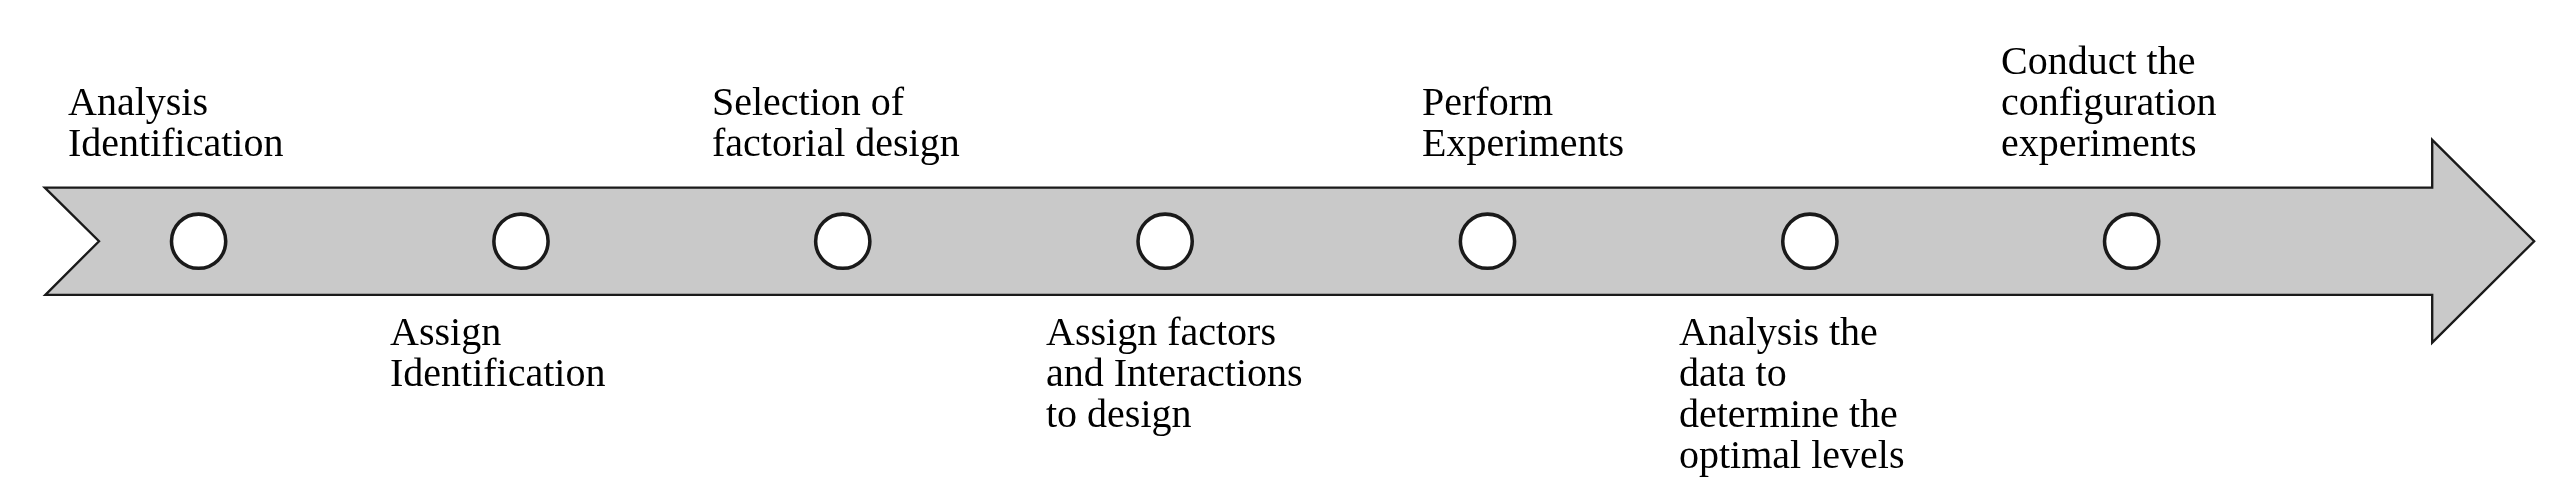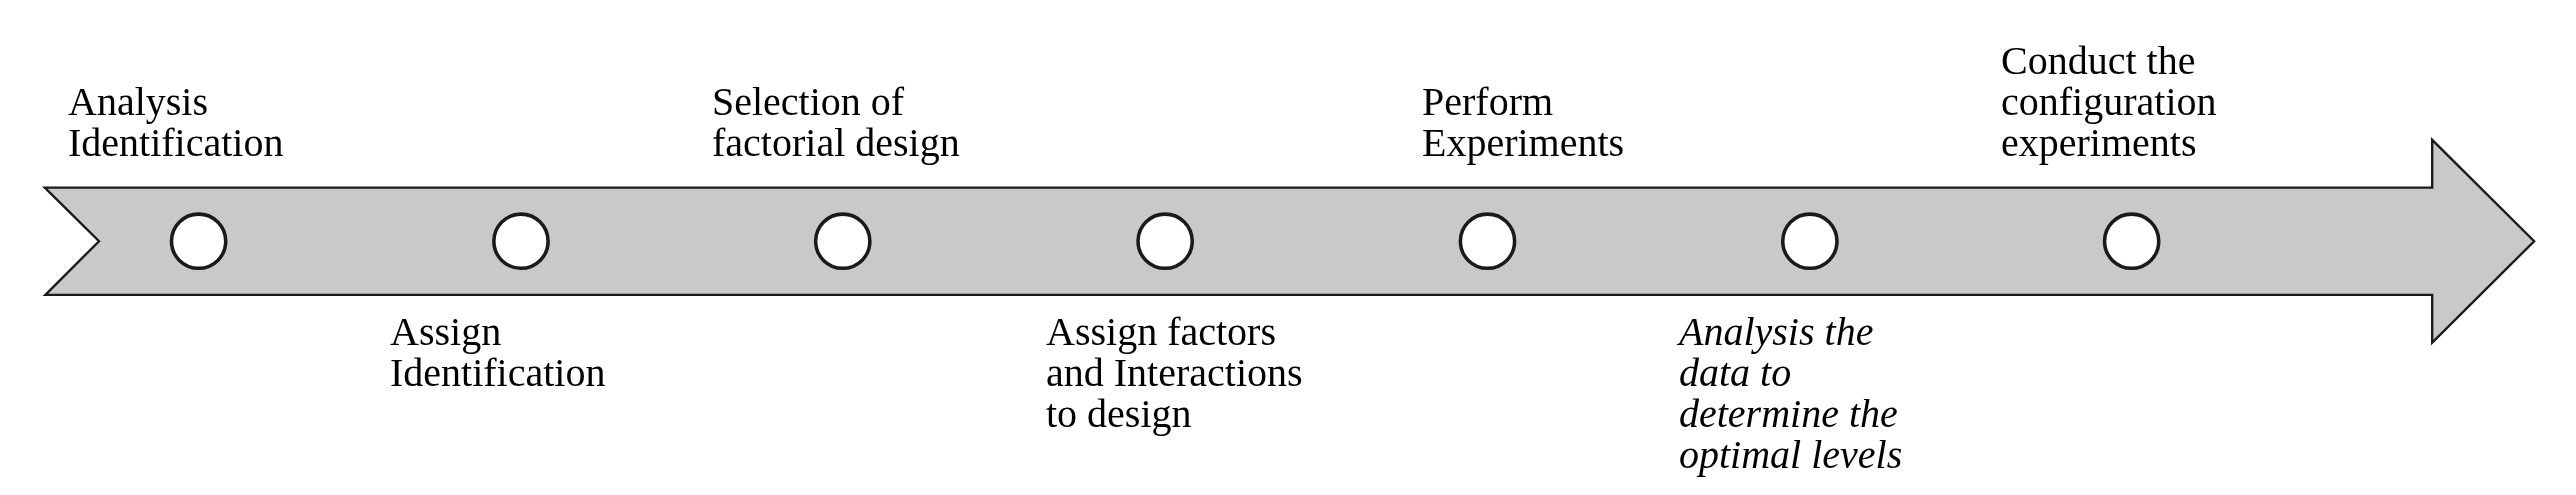--- a/index.html
+++ b/index.html
@@ -47,21 +47,21 @@
 Identification</div>
     <div class="step-label" style="left: 390px; top: 311px;">Assign
 Identification</div>
     <div class="step-label" style="left: 712px; top: 81px;">Selection of
 factorial design</div>
     <div class="step-label" style="left: 1034px; top: 311px; margin-left: 12px;">Assign factors
 and Interactions
 to design</div>
     <div class="step-label" style="left: 1422px; top: 81px;">Perform
 Experiments</div>
-    <div class="step-label" style="left: 1679px; top: 311px; font-style: italic;">Analysis the
+    <div class="step-label" style="left: 1679px; top: 311px;">Analysis the
 data to
 determine the
 optimal levels</div>
     <div class="step-label" style="left: 2001px; top: 40px;">Conduct the
 configuration
 experiments</div>
   </div>
 
 
 </body></html>

